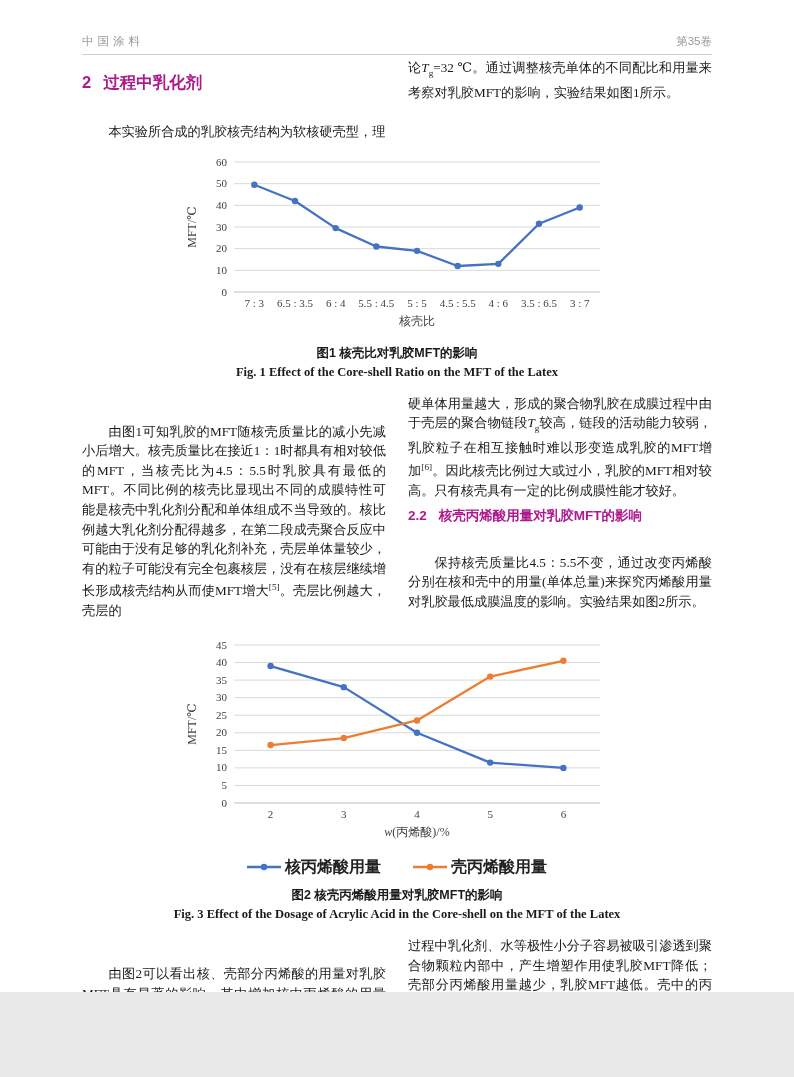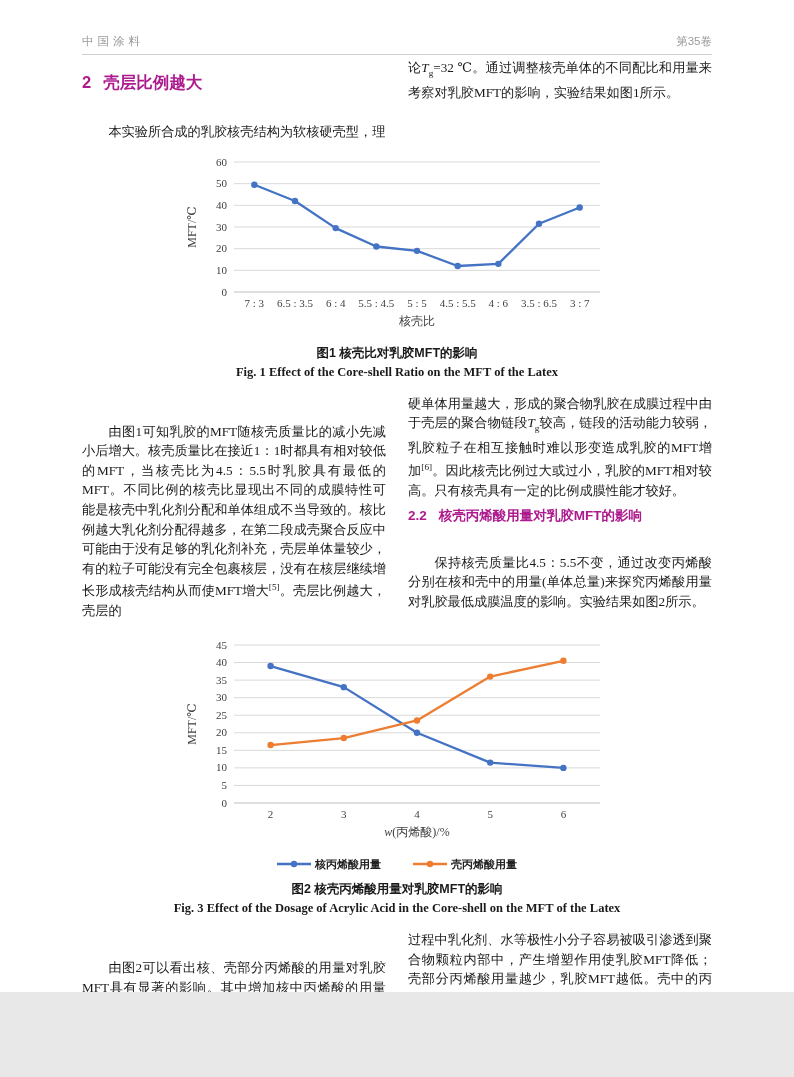--- a/index.html
+++ b/index.html
@@ -44,21 +44,21 @@
   p.body.indent{text-indent:2em;margin-top:28px;}
   .sub{vertical-align:sub;font-size:0.7em;}
   .sup{vertical-align:super;font-size:0.7em;}
   .i{font-style:italic;}
   
   .figure{margin:10px 0 6px 0;text-align:center;}
   .figure svg{display:block;margin:0 auto;}
   .chart-tick{font-family:"Liberation Serif","DejaVu Serif",serif;font-size:11px;fill:#3f3f3f;}
   .chart-axislabel{font-family:"Liberation Serif","DejaVu Serif",serif;font-size:12px;fill:#3f3f3f;}
   .legend{display:flex;justify-content:center;gap:32px;margin-top:10px;
-    font-family:"Liberation Sans","DejaVu Sans",sans-serif;font-size:11px;color:#222;}
+    font-family:"Liberation Sans","DejaVu Sans",sans-serif;font-size:16px;color:#222;}
   .legend-item{display:flex;align-items:center;gap:4px;font-weight:bold;}
   .cap-cn{
     font-family:"Liberation Sans","DejaVu Sans",sans-serif;
     font-weight:bold;font-size:12.5px;margin-top:9px;
   }
   .cap-en{
     font-family:"Liberation Serif","DejaVu Serif",serif;
     font-weight:bold;font-size:12.5px;margin-top:3px;margin-bottom:4px;
   }
   .block-gap{margin-top:14px;}
@@ -92,21 +92,21 @@
 <div class="page">
 
   <div class="pg-header">
     <span class="journal">中国涂料</span>
     <span class="volume">第35卷</span>
   </div>
 
   <div class="cols">
     <div class="col">
       <div class="h-sec">
-        <span class="num">2</span><span>壳层比例越大</span>
+        <span class="num">2</span><span>过程中乳化剂</span>
       </div>
       <p class="body indent">本实验所合成的乳胶核壳结构为软核硬壳型，理</p>
     </div>
     <div class="col" style="padding-top:3px;">
       <p class="body"><span>论</span><span class="i">T</span><span class="sub">g</span><span>=32 ℃。通过调整核壳单体的不同配比和用量来考察对乳胶MFT的影响，实验结果如图1所示。</span></p>
     </div>
   </div>
 
   <div class="figure">
     <svg id="chart1" width="430" height="184">

